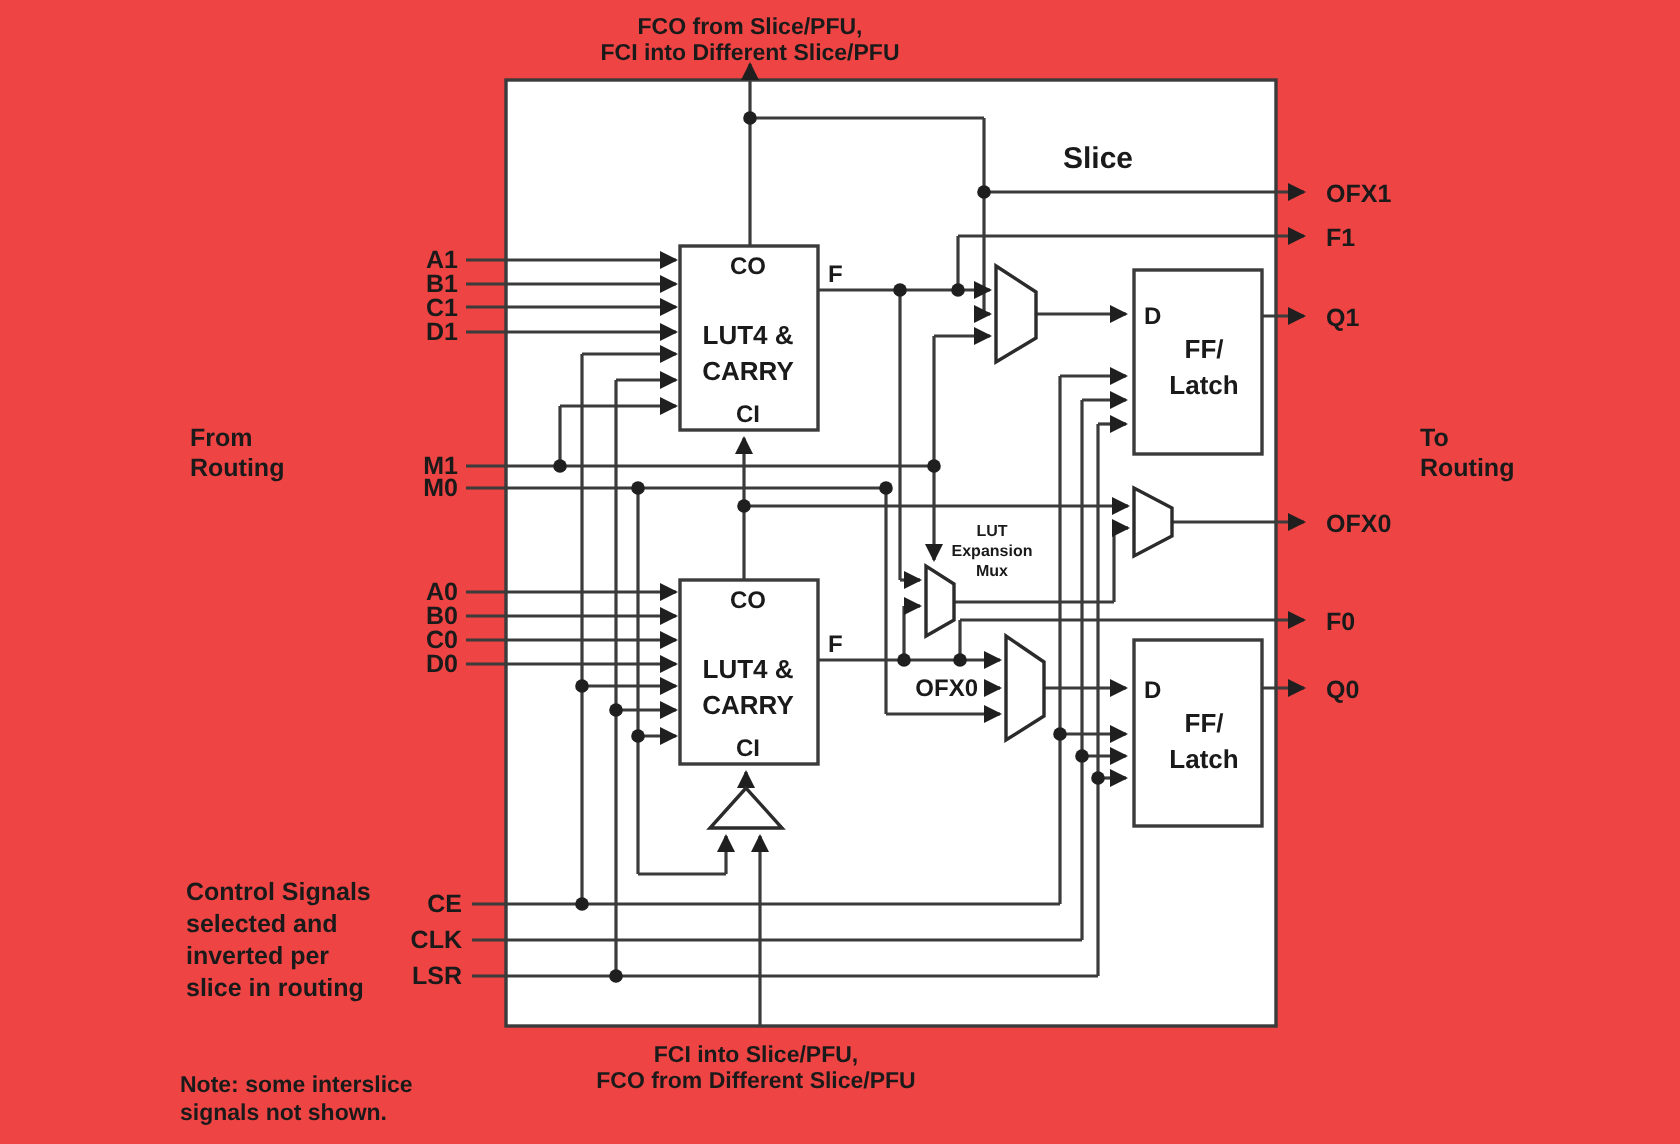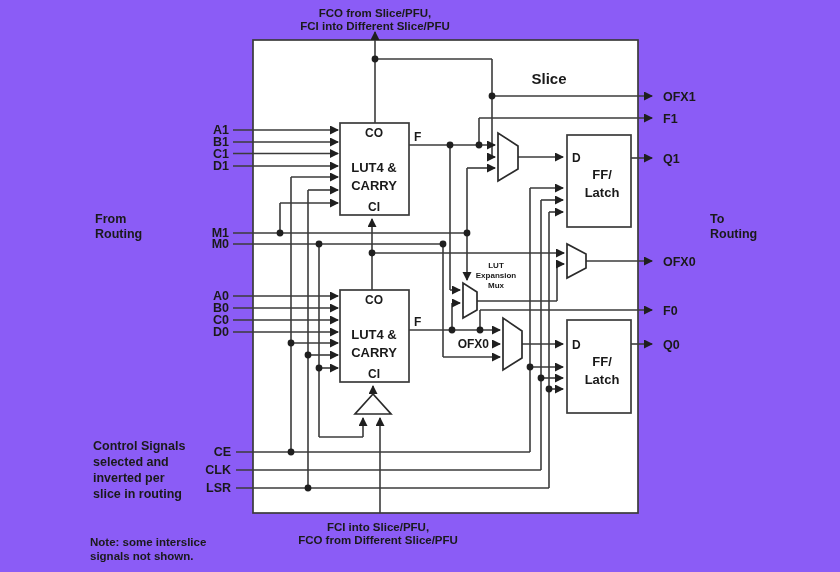--- a/index.html
+++ b/index.html
@@ -1,16 +1,16 @@
 <!DOCTYPE html>
 <html><head>
 <meta charset="utf-8">
 <style>
   html,body{margin:0;padding:0;background:#ffffff;}
-  .stage{width:840px;height:572px;position:relative;background:#8b5cf6;font-family:"Liberation Sans",sans-serif;}
+  .stage{width:840px;height:572px;position:relative;background:#ef4444;font-family:"Liberation Sans",sans-serif;}
   svg{display:block;}
   text{fill:#1a1a1a;font-family:"Liberation Sans","DejaVu Sans",sans-serif;font-weight:bold;}
   .lbl{font-size:12.5px;}
   .rlbl{font-size:12.5px;}
   .blk{font-size:13px;}
   .blksm{font-size:12px;}
   .note{font-size:11.5px;}
   .tiny{font-size:8px;}
   .title{font-size:15px;}
   .wire{stroke:#3b3b3b;stroke-width:1.6;fill:none;}

